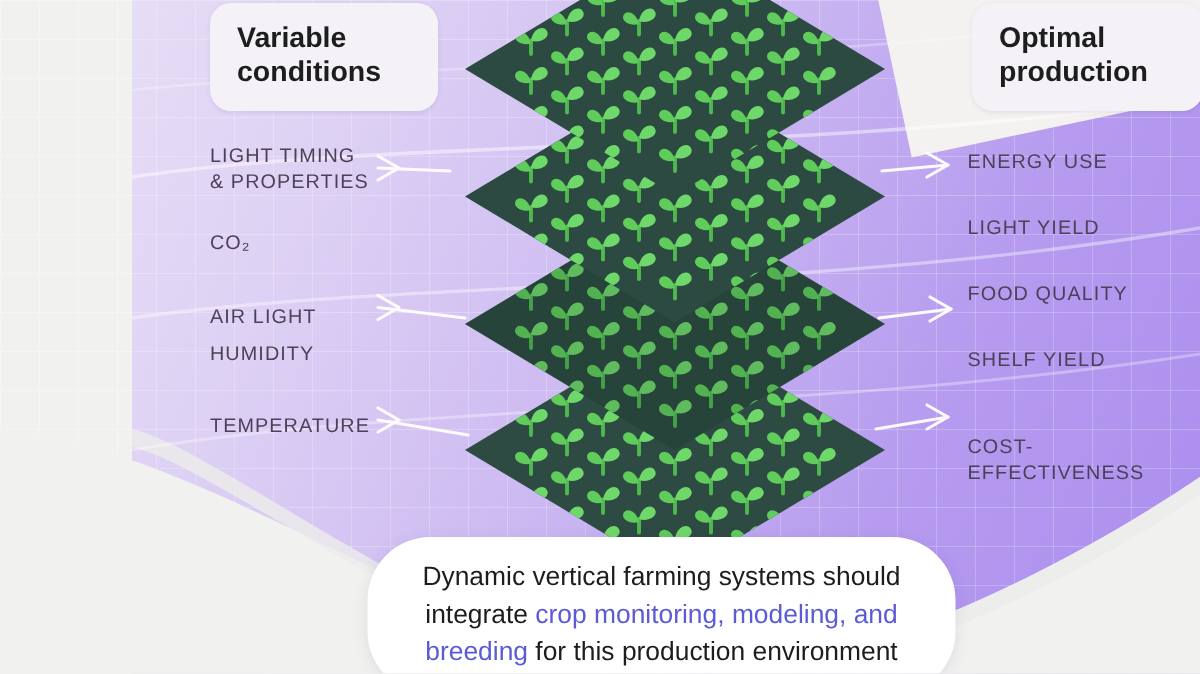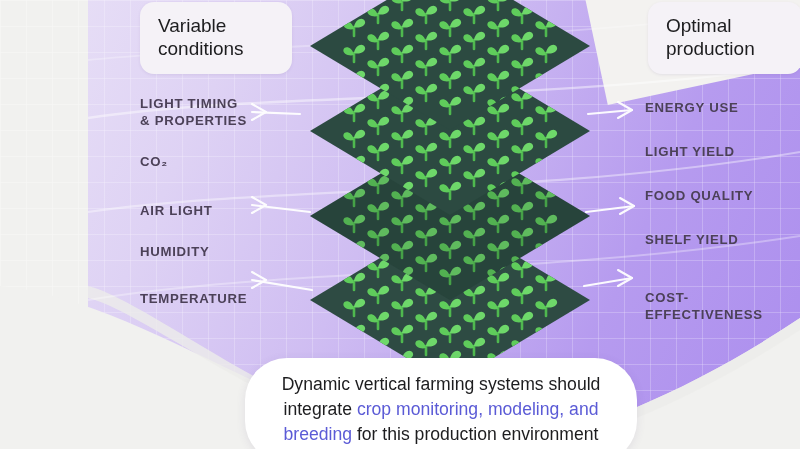--- a/index.html
+++ b/index.html
@@ -33,34 +33,34 @@
     background:#f3f2f0;transform:rotate(-12deg);transform-origin:left top;
   }
   .bg-bottom-curve{position:absolute;z-index:5;left:0;top:0;width:800px;height:449px;pointer-events:none;}
   .swoosh{position:absolute;z-index:6;left:0;top:0;width:800px;height:449px;pointer-events:none;}
 
   
   .pill{
     position:absolute;z-index:30;
     background:#f5f2f7;border-radius:14px;
     padding:12px 18px 14px 18px;
-    color:#1d1d1f;font-size:19px;line-height:1.22;font-weight:400;
+    color:#1d1d1f;font-size:19px;line-height:1.22;font-weight:700;
     box-shadow:0 1px 3px rgba(90,70,130,.10);
   }
   .pill.left{left:140px;top:2px;width:116px;}
   .pill.right{left:648px;top:2px;width:118px;}
 
   
   .col{position:absolute;z-index:25;}
   .col.left{left:140px;top:96px;width:150px;text-align:left;}
   .col.right{left:645px;top:96px;width:150px;text-align:left;}
   .lbl{
     position:absolute;
     color:#4c4158;font-size:13.2px;letter-spacing:.055em;
-    font-weight:700;line-height:1.25;white-space:pre-line;
+    font-weight:400;line-height:1.25;white-space:pre-line;
   }
 
   
   .arrows{position:absolute;z-index:20;left:0;top:0;width:800px;height:449px;pointer-events:none;}
 
   
   .layers{position:absolute;z-index:22;left:0;top:0;width:800px;height:449px;}
 
   
   .caption{
@@ -230,22 +230,22 @@
   <div class="pill right">
     <span style="white-space:pre-line">Optimal
 production</span>
   </div>
 
   <div class="col left">
     <div class="lbl" style="top:0px">LIGHT TIMING
 &amp; PROPERTIES</div>
     <div class="lbl" style="top:58px">CO₂</div>
     <div class="lbl" style="top:107px">AIR LIGHT</div>
-    <div class="lbl" style="top:148px">HUMIDITY</div>
-    <div class="lbl" style="top:195px">TEMPERATURE</div>
+    <div class="lbl" style="top:132px">HUMIDITY</div>
+    <div class="lbl" style="top:180px">TEMPERATURE</div>
   </div>
 
   <div class="col right">
     <div class="lbl" style="top:4px">ENERGY USE</div>
     <div class="lbl" style="top:48px">LIGHT YIELD</div>
     <div class="lbl" style="top:92px">FOOD QUALITY</div>
     <div class="lbl" style="top:136px">SHELF YIELD</div>
     <div class="lbl" style="top:194px">COST-
 EFFECTIVENESS</div>
   </div>

